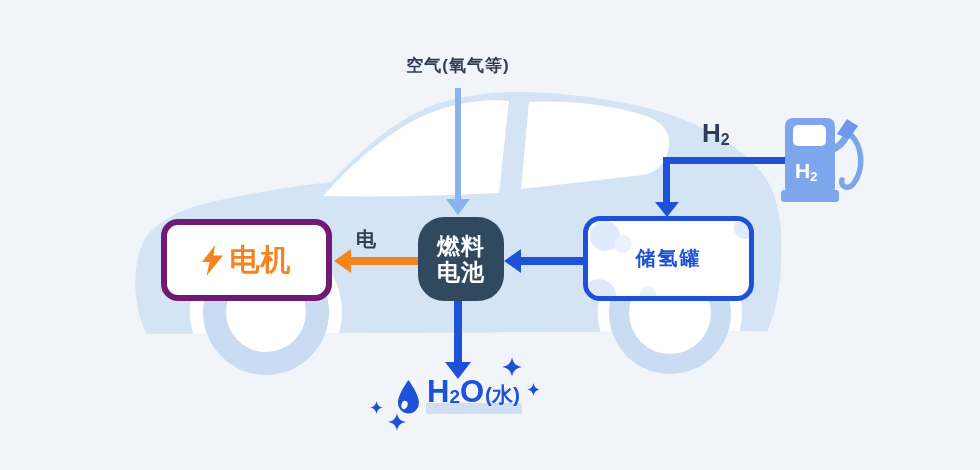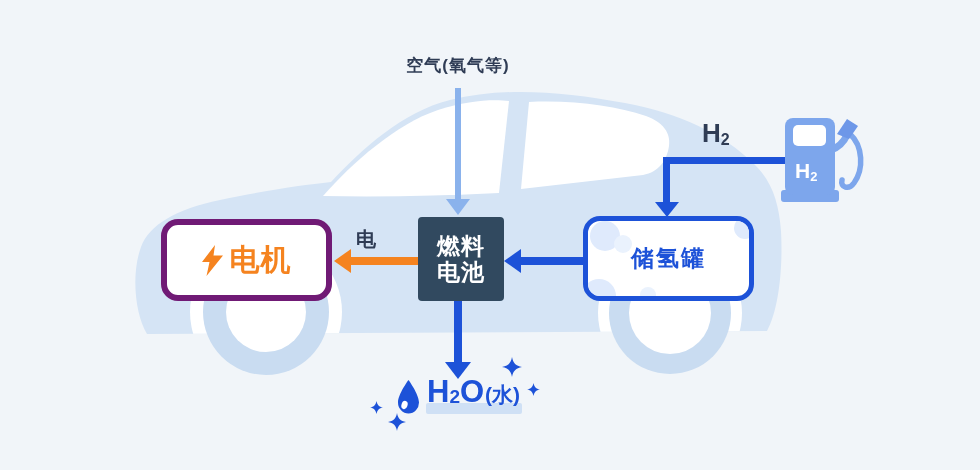--- a/index.html
+++ b/index.html
@@ -37,29 +37,29 @@
   .pipe-head{left:655px;top:202px;border-left:12px solid transparent;border-right:12px solid transparent;border-top:15px solid #1d52d8;}
   
   .node{display:flex;align-items:center;justify-content:center;box-sizing:border-box;}
   .motor-box{
     left:161px;top:219px;width:171px;height:82px;
     background:#ffffff;border:6px solid #701a75;border-radius:17px;gap:7px;
   }
   .motor-box .label{font-size:30px;font-weight:bold;color:#f5831f;letter-spacing:1px;}
   .fuelcell-box{
     left:418px;top:217px;width:86px;height:84px;
-    background:#31495f;border-radius:4px;flex-direction:column;
+    background:#31495f;border-radius:26px;flex-direction:column;
   }
   .fuelcell-box .line{font-size:23px;font-weight:bold;color:#ffffff;line-height:26px;letter-spacing:1px;}
   .tank-box{
     left:583px;top:216px;width:171px;height:85px;
     background:#ffffff;border:5px solid #1d52d8;border-radius:17px;
     overflow:hidden;position:absolute;
   }
-  .tank-box .label{font-size:23px;font-weight:bold;color:#1d52d8;letter-spacing:2px;position:relative;z-index:2;}
+  .tank-box .label{font-size:20px;font-weight:bold;color:#1d52d8;letter-spacing:2px;position:relative;z-index:2;}
   .bubble{position:absolute;border-radius:50%;background:#dfeafc;z-index:1;}
   
   .water-text{
     left:427px;top:374px;display:flex;align-items:baseline;
     color:#1d52d8;z-index:3;
   }
   .water-text .big{font-size:31px;font-weight:bold;}
   .water-text .sub{font-size:19px;font-weight:bold;position:relative;top:1px;}
   .water-text .suffix{font-size:21px;font-weight:bold;margin-left:1px;}
   .water-underline{left:426px;top:403px;width:96px;height:11px;background:#cfe0f5;border-radius:2px;z-index:0;}

